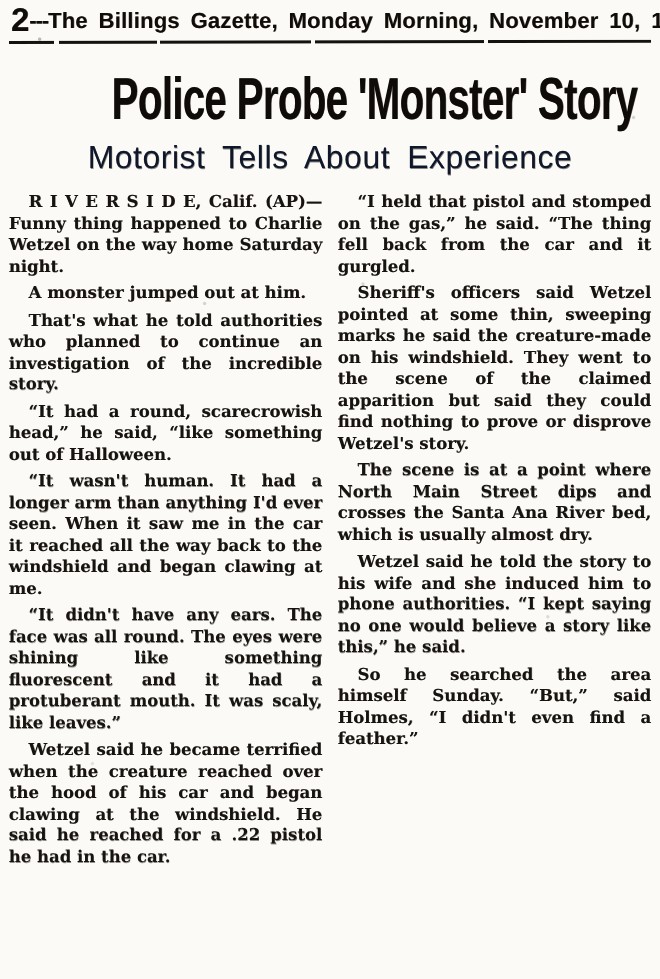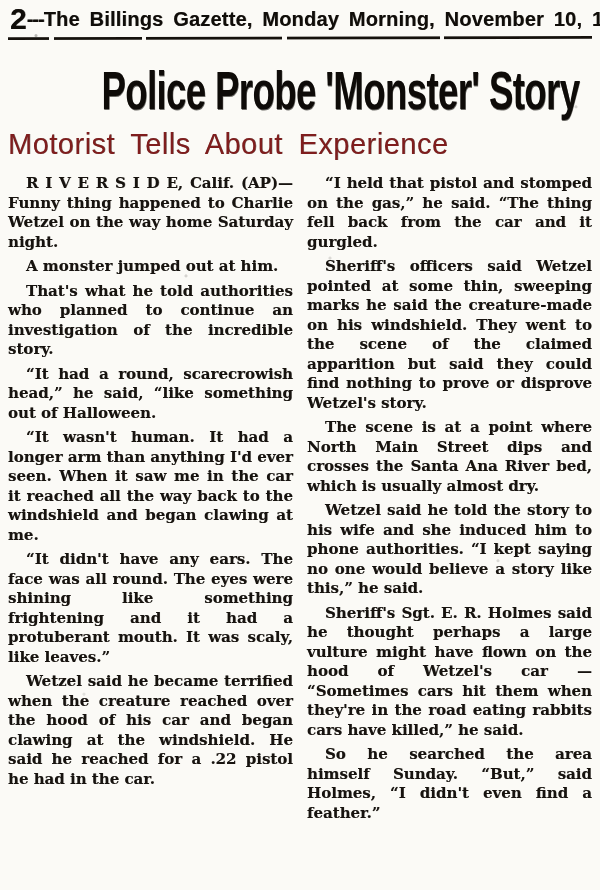--- a/index.html
+++ b/index.html
@@ -58,28 +58,28 @@
     line-height:56px;
     letter-spacing:-1px;
     white-space:nowrap;
     transform:scaleX(.68);
     transform-origin:50% 50%;
     color:#0e0b08;
     text-shadow:.6px .6px 0 rgba(14,11,8,.6);
   }
   .subheadline{
     margin:10px 0 14px 0;
-    text-align:left;
+    text-align:center;
     font-family:"Liberation Sans", sans-serif;
     font-weight:normal;
     font-size:29px;
     line-height:32px;
     letter-spacing:.5px;
     word-spacing:7px;
-    color:#7f1d1d;
+    color:#0f172a;
     text-shadow:.4px .4px 0 rgba(20,16,12,.5);
   }
 
   .columns{ display:flex; gap:14px; margin-top:6px; }
   .col{
     flex:1; min-width:0;
     text-align:justify;
     font-size:15px;
     line-height:19.5px;
     font-weight:bold;
@@ -101,29 +101,28 @@
   <h1 class="headline">Police Probe 'Monster' Story</h1>
   <h2 class="subheadline">Motorist Tells About Experience</h2>
 
   <main class="columns">
     <div class="col">
         <p>R I V E R S I D E, Calif. (AP)— Funny thing happened to Charlie Wetzel on the way home Saturday night.</p>
         <p>A monster jumped out at him.</p>
         <p>That's what he told authorities who planned to continue an investigation of the incredible story.</p>
         <p>“It had a round, scarecrowish head,” he said, “like something out of Halloween.</p>
         <p>“It wasn't human. It had a longer arm than anything I'd ever seen. When it saw me in the car it reached all the way back to the windshield and began clawing at me.</p>
-        <p>“It didn't have any ears. The face was all round. The eyes were shining like something frightening and it had a protuberant mouth. It was scaly, like leaves.”</p>
+        <p>“It didn't have any ears. The face was all round. The eyes were shining like something fluorescent and it had a protuberant mouth. It was scaly, like leaves.”</p>
         <p>Wetzel said he became terrified when the creature reached over the hood of his car and began clawing at the windshield. He said he reached for a .22 pistol he had in the car.</p>
       </div>
     <div class="col">
       <div>
           <p>“I held that pistol and stomped on the gas,” he said. “The thing fell back from the car and it gurgled.</p>
           <p>Sheriff's officers said Wetzel pointed at some thin, sweeping marks he said the creature-made on his windshield. They went to the scene of the claimed apparition but said they could find nothing to prove or disprove Wetzel's story.</p>
           <p>The scene is at a point where North Main Street dips and crosses the Santa Ana River bed, which is usually almost dry.</p>
           <p>Wetzel said he told the story to his wife and she induced him to phone authorities. “I kept saying no one would believe a story like this,” he said.</p>
-          <p>Sheriff's Sgt. E. R. Holmes said he thought perhaps a large vulture might have flown on the hood of Wetzel's car — “Sometimes cars hit them when they're in the road eating rabbits cars have killed,” he said.</p>
           <p>So he searched the area himself Sunday. “But,” said Holmes, “I didn't even find a feather.”</p>
         </div>
 
     </div>
   </main>
 
 </div>
 
 </body></html>

